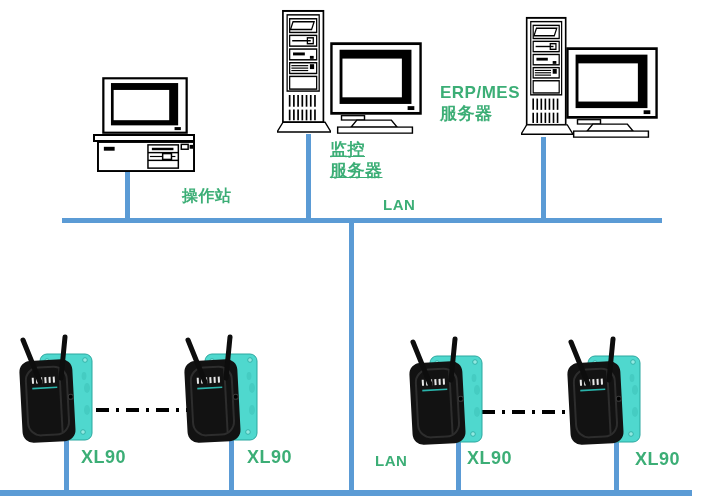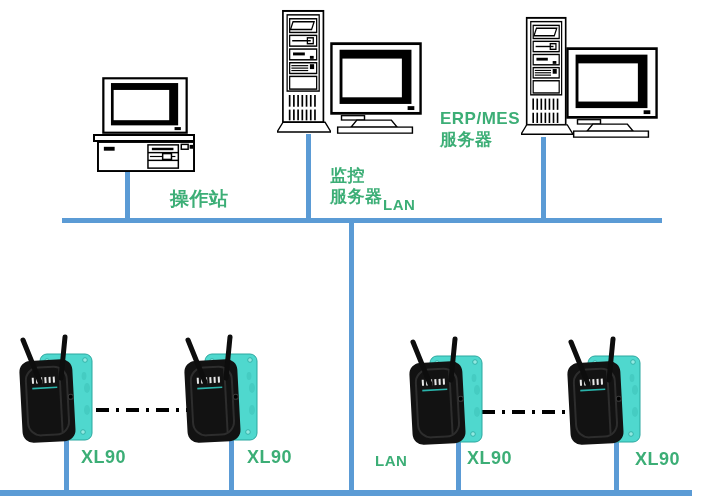--- a/index.html
+++ b/index.html
@@ -11,22 +11,22 @@
     font-family:"Liberation Sans", sans-serif;
   }
   .layer{position:absolute;left:0;top:0;}
   .label{
     position:absolute;
     color:#3CAE76;
     font-weight:bold;
     white-space:pre;
     letter-spacing:0.5px;
   }
-  .lbl-lg{font-size:19px;}
-  .lbl-md{font-size:17px;line-height:21px;margin-top:26px;}
+  .lbl-lg{font-size:16px;margin-left:12px;}
+  .lbl-md{font-size:17px;line-height:21px;}
   .lbl-lan{font-size:15px;}
   .lbl-xl{font-size:18px;text-align:right;}
 </style>
 </head>
 <body>
 
 <div class="canvas">
 
   <svg class="layer" width="712" height="503" viewBox="0 0 712 503">
     <defs>
@@ -154,21 +154,21 @@
     </g>
 
     <use href="#xl90" x="14" y="332" width="84" height="116"></use>
     <use href="#xl90" x="179" y="332" width="84" height="116"></use>
     <use href="#xl90" x="404" y="334" width="84" height="116"></use>
     <use href="#xl90" x="562" y="334" width="84" height="116"></use>
   </svg>
 
   <div class="label lbl-lg" style="left:170px;top:186px;">操作站</div>
 
-  <div class="label lbl-md" style="left:330px;top:139px;"><span>监控</span><br><span>服务器</span></div>
+  <div class="label lbl-md" style="left:330px;top:139px;text-decoration:underline;"><span>监控</span><br><span>服务器</span></div>
 
   <div class="label lbl-md" style="left:440px;top:82px;"><span>ERP/MES</span><br><span>服务器</span></div>
 
   <div class="label lbl-lan" style="left:383px;top:196px;">LAN</div>
 
   <div class="label lbl-lan" style="left:375px;top:452px;">LAN</div>
 
   <div class="label lbl-xl" style="left:81px;top:447px;">XL90</div>
   <div class="label lbl-xl" style="left:247px;top:447px;">XL90</div>
   <div class="label lbl-xl" style="left:467px;top:448px;">XL90</div>

